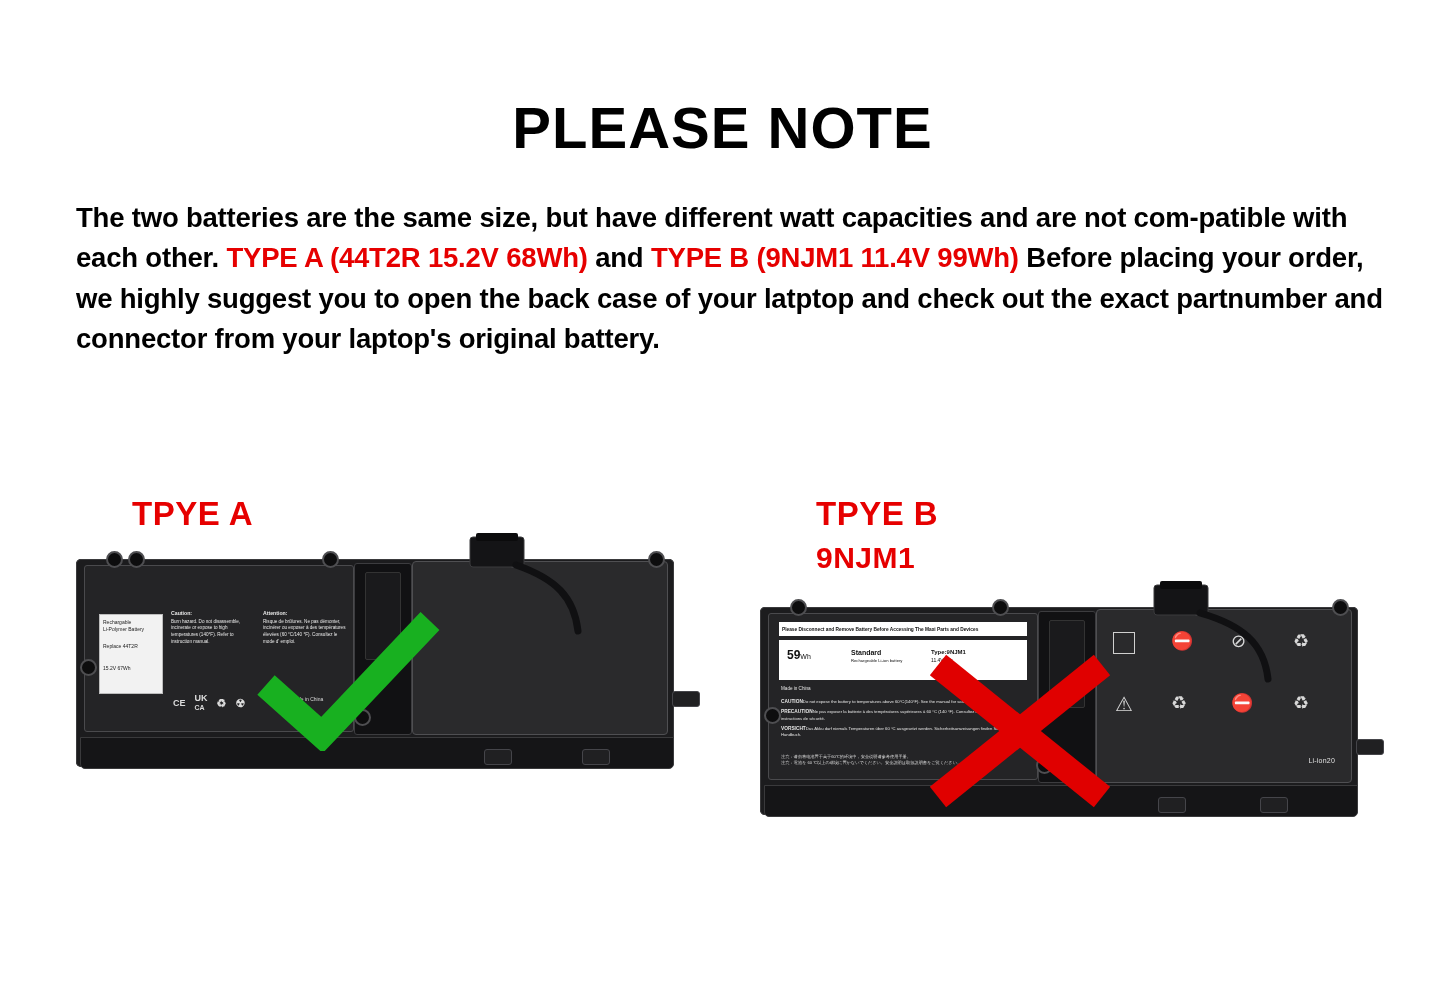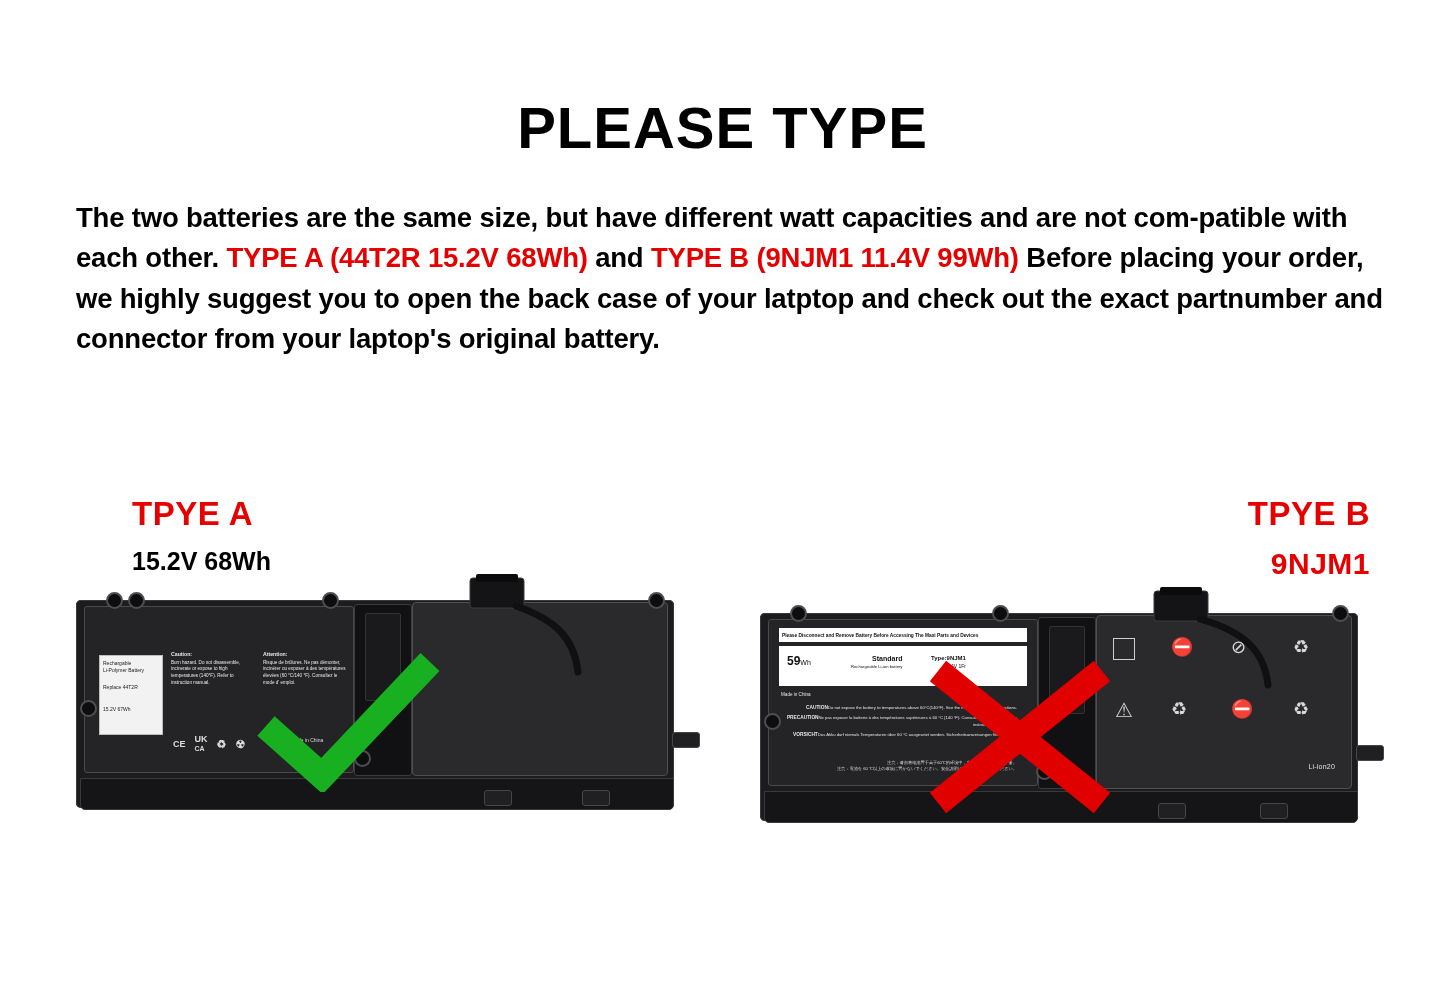--- a/index.html
+++ b/index.html
@@ -43,26 +43,26 @@
   }
   .red {
     color: #e60000;
   }
   
   .panel {
     position: absolute;
     top: 495px;
   }
   .panel-a { left: 76px; }
-  .panel-b { left: 760px; text-align: right; }
+  .panel-b { left: 760px; }
   .panel-title {
     font-size: 33px;
     font-weight: bold;
     color: #e60000;
-    margin: 0 0 14px 56px;
+    margin: 0 0 8px 56px;
     letter-spacing: 0.5px;
   }
   .panel-volt {
     font-size: 25px;
     font-weight: bold;
     color: #000;
     margin: 0 0 6px 56px;
   }
   .panel-part {
     font-size: 30px;
@@ -325,29 +325,28 @@
   .mark {
     position: absolute;
     pointer-events: none;
   }
 </style>
 </head>
 <body>
 
 <div class="page">
 
-  <div class="title">PLEASE TYPE</div>
+  <div class="title">PLEASE NOTE</div>
 
   <div class="paragraph">
     <span>The two batteries are the same size, but have different watt capacities and are not com-patible with each other. </span><span class="red">TYPE A (44T2R 15.2V 68Wh)</span><span> and </span><span class="red">TYPE B (9NJM1 11.4V 99Wh)</span><span> Before placing your order, we highly suggest you to open the back case of your latptop and check out the exact partnumber and connector from your laptop's original battery.</span>
   </div>
 
   <div class="panel panel-a">
     <div class="panel-title">TPYE A</div>
-    <div class="panel-volt">15.2V 68Wh</div>
 
     <div class="battery">
       <div class="bat-body"></div>
 
       <div class="bat-left">
         <div class="sticker">
           <div class="sticker-txt">
             <div>Rechargable</div>
             <div>Li-Polymer Battery</div>
             <div style="height:10px"></div>

